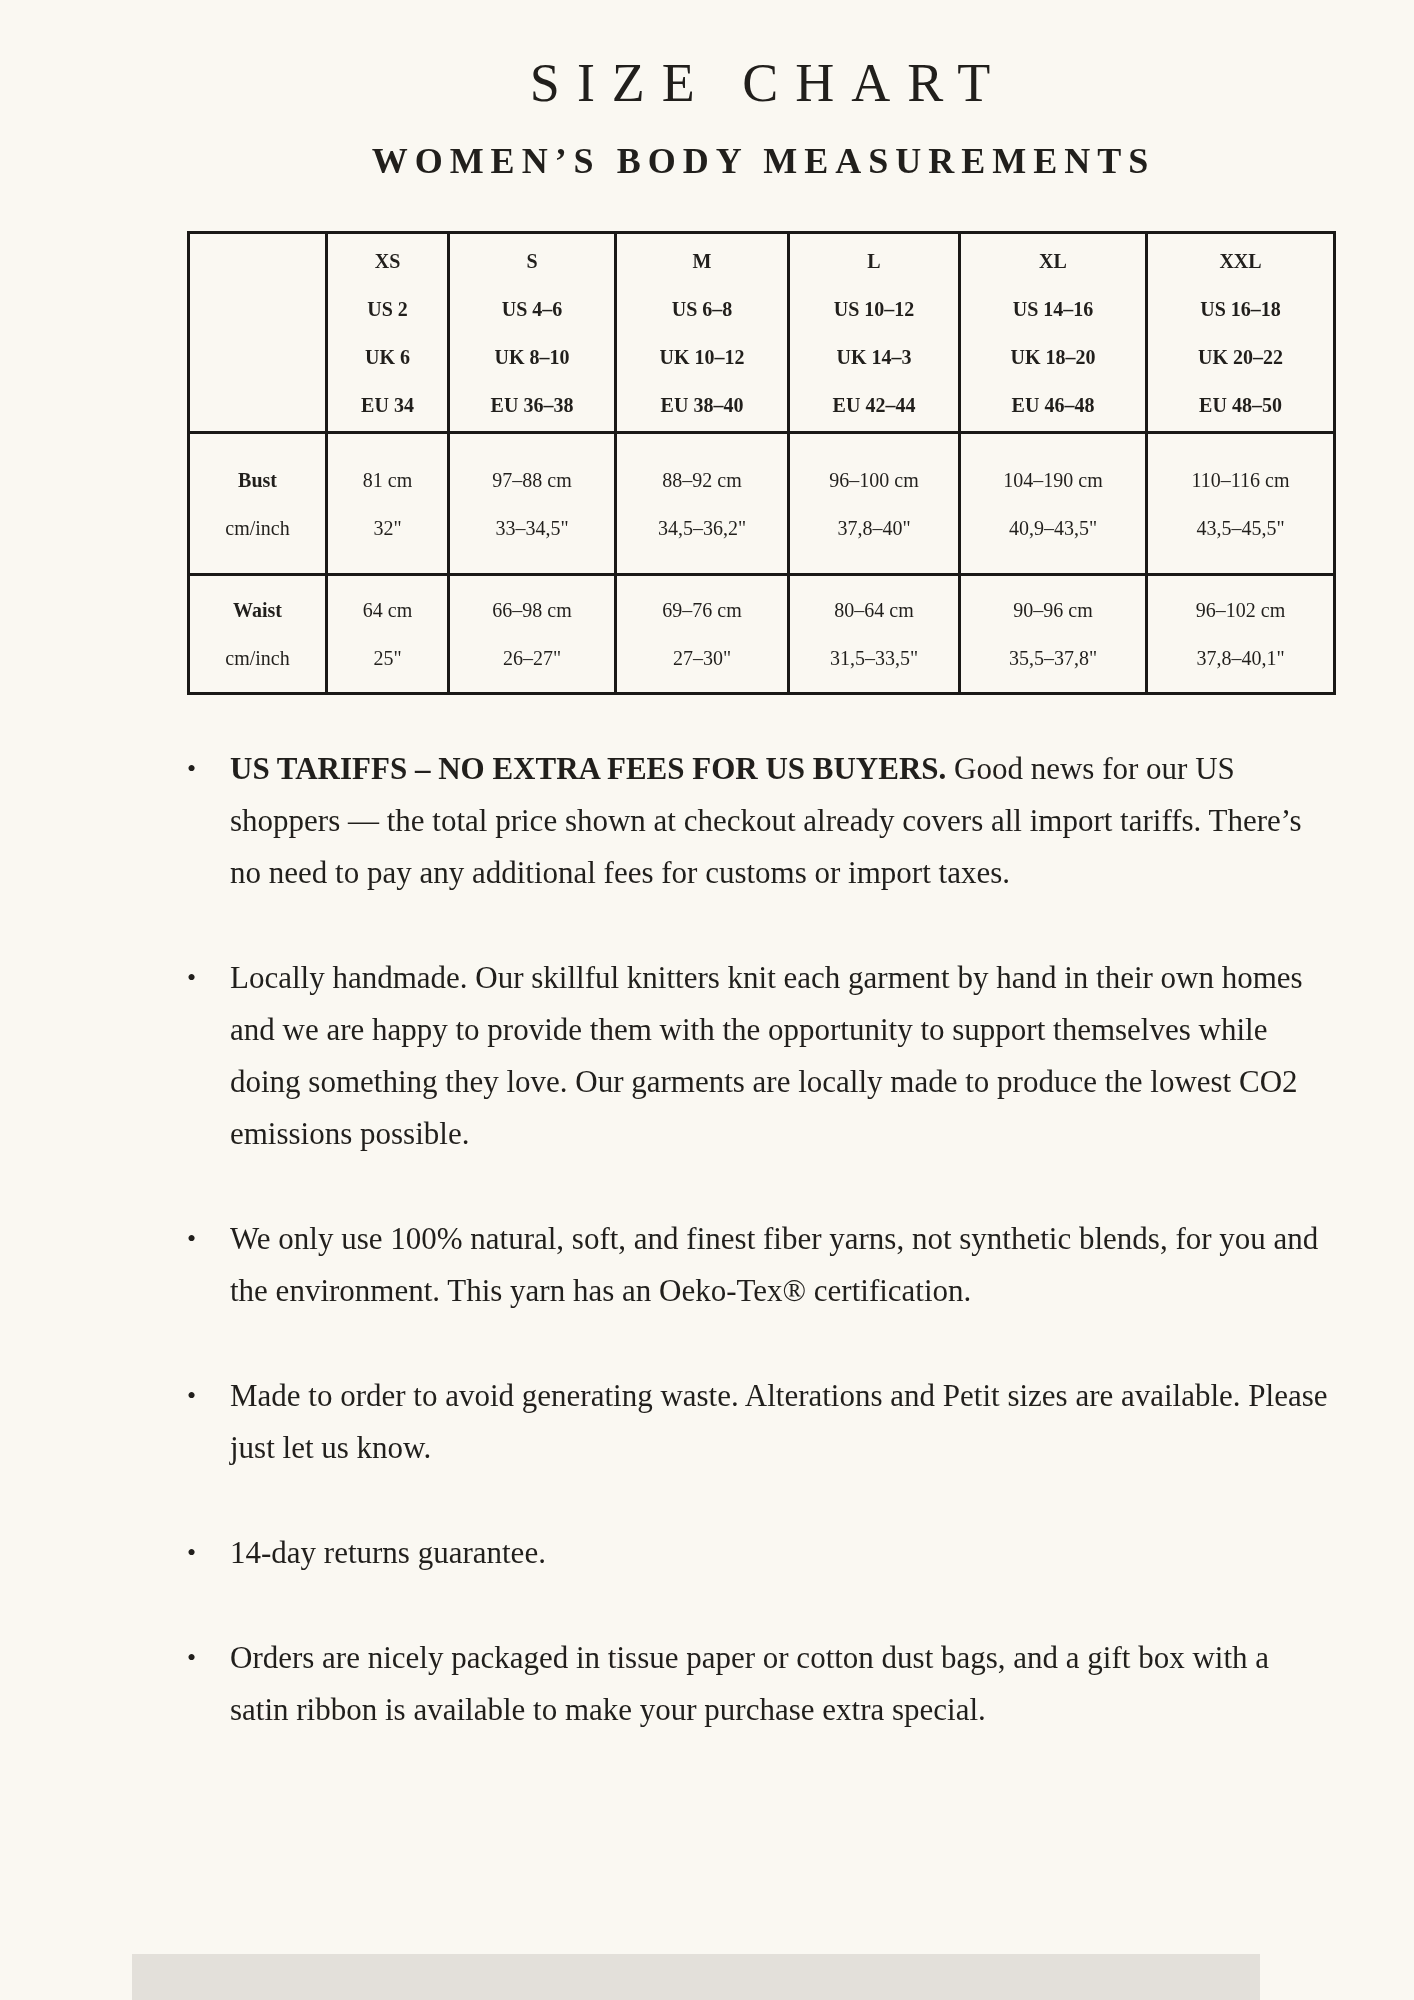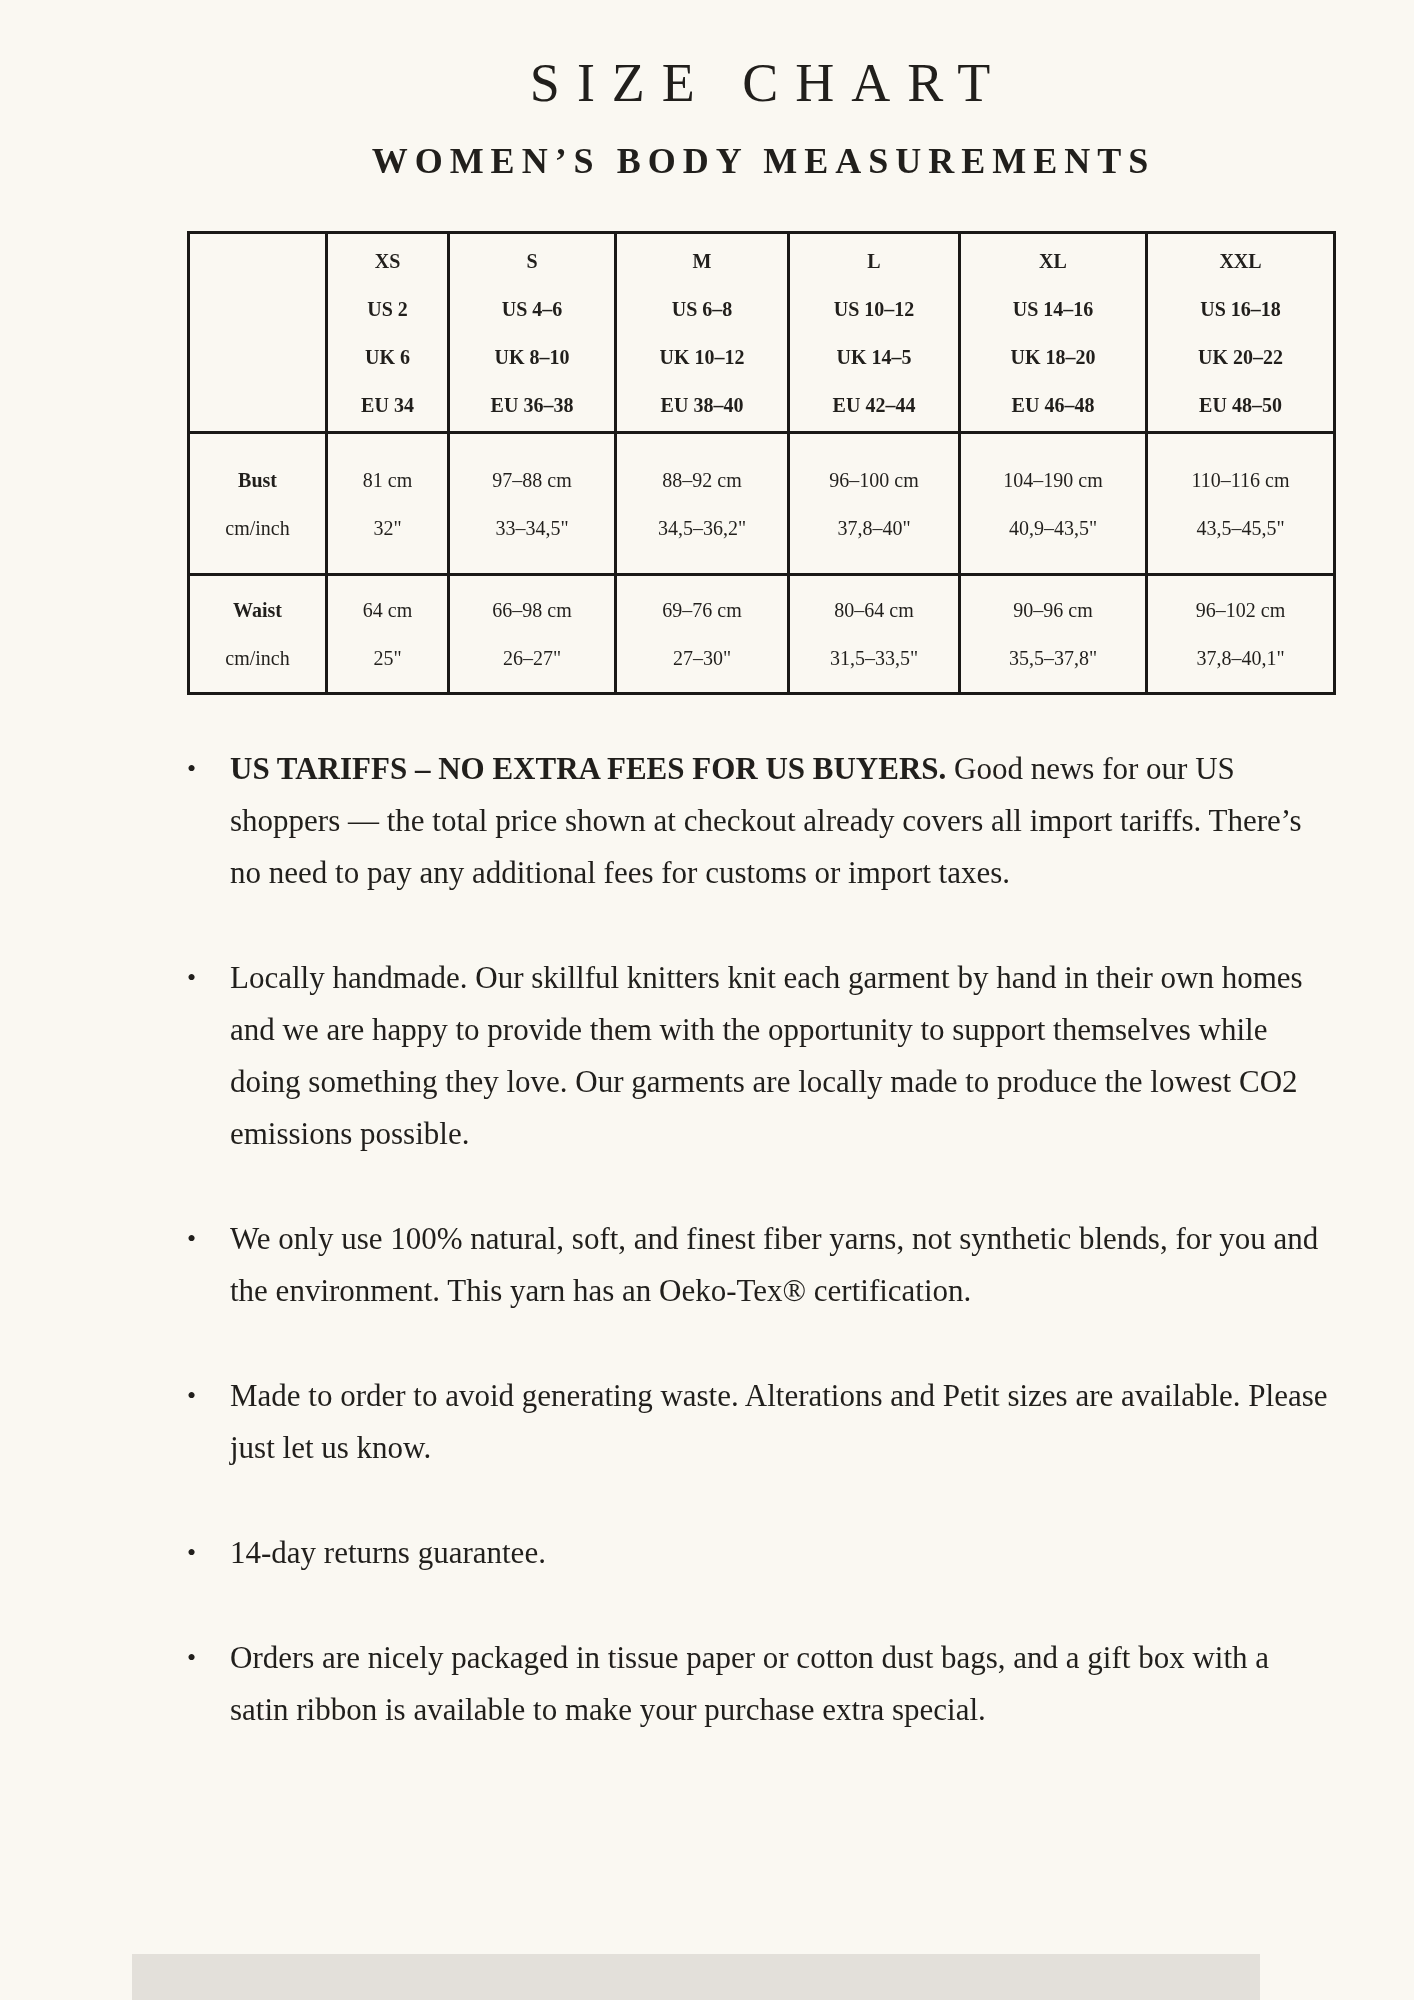--- a/index.html
+++ b/index.html
@@ -112,21 +112,21 @@
           </th>
           <th>
             <div class="cellline b">M</div>
             <div class="cellline b">US 6–8</div>
             <div class="cellline b">UK 10–12</div>
             <div class="cellline b">EU 38–40</div>
           </th>
           <th>
             <div class="cellline b">L</div>
             <div class="cellline b">US 10–12</div>
-            <div class="cellline b">UK 14–5</div>
+            <div class="cellline b">UK 14–3</div>
             <div class="cellline b">EU 42–44</div>
           </th>
           <th>
             <div class="cellline b">XL</div>
             <div class="cellline b">US 14–16</div>
             <div class="cellline b">UK 18–20</div>
             <div class="cellline b">EU 46–48</div>
           </th>
           <th>
             <div class="cellline b">XXL</div>

